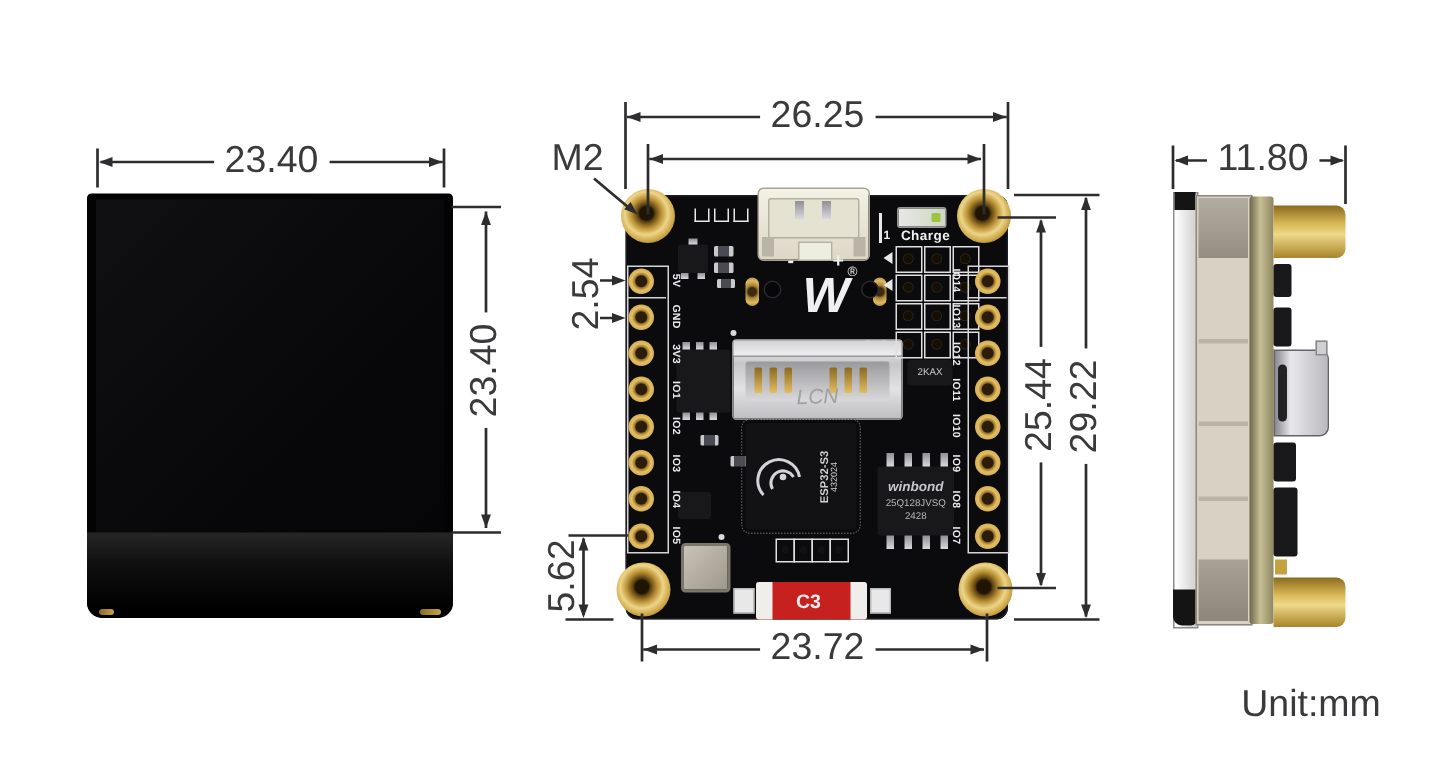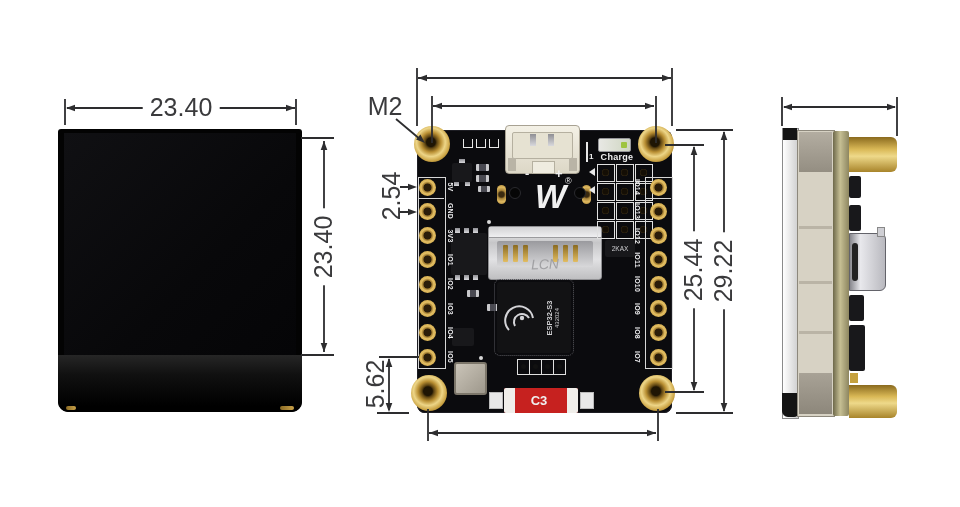--- a/index.html
+++ b/index.html
@@ -142,20 +142,33 @@
           <path d="M12 30 A 8 8 0 1 1 26 22"></path>
           <circle cx="19" cy="22" r="2.2" fill="#d4d4d8" stroke="none"></circle>
         </g>
       </svg>
       <div class="abs" style="left:28px;top:26px;width:60px;height:20px;transform:rotate(-90deg);text-align:center;color:#cfcfd2;">
         <div style="font-size:7.5px;font-weight:bold;">ESP32-S3</div>
         <div style="font-size:6px;">432024</div>
       </div>
     </div>
 
+    <div class="blackpart" style="left:168px;top:181px;width:51px;height:46px;">
+      <div class="silk" style="left:0;top:8px;width:51px;text-align:center;font-size:9px;font-weight:bold;font-style:italic;color:#c8c8cc;">winbond</div>
+      <div class="silk" style="left:0;top:21px;width:51px;text-align:center;font-size:6.5px;color:#b8b8bc;">25Q128JVSQ</div>
+      <div class="silk" style="left:0;top:30px;width:51px;text-align:center;font-size:6.5px;color:#b8b8bc;">2428</div>
+    <div class="stub" style="left: 6px; top: -9px; width: 5px; height: 9px;"></div>
+        <div class="stub" style="left: 6px; top: 46px; width: 5px; height: 9px;"></div>
+        <div class="stub" style="left: 18px; top: -9px; width: 5px; height: 9px;"></div>
+        <div class="stub" style="left: 18px; top: 46px; width: 5px; height: 9px;"></div>
+        <div class="stub" style="left: 30px; top: -9px; width: 5px; height: 9px;"></div>
+        <div class="stub" style="left: 30px; top: 46px; width: 5px; height: 9px;"></div>
+        <div class="stub" style="left: 42px; top: -9px; width: 5px; height: 9px;"></div>
+        <div class="stub" style="left: 42px; top: 46px; width: 5px; height: 9px;"></div>
+      </div>
 
     <div class="blackpart" style="left:188px;top:110px;width:30px;height:17px;">
       <div class="silk" style="left:0;top:5px;width:30px;text-align:center;font-size:6.5px;color:#cfcfd2;">2KAX</div>
     </div>
 
     <div class="abs" style="left:180px;top:34px;width:56px;height:75px;">
         <div class="gridcell" style="left: 0px; top: 0px;">
           <div class="griddot"></div>
         </div>
         <div class="gridcell" style="left: 19px; top: 0px;">
@@ -327,19 +340,23 @@
         <polygon points="724,412 720.7,403 727.3,403"></polygon>
       <polygon points="429,433 438,429.7 438,436.3"></polygon>
         <polygon points="656,433 647,429.7 647,436.3"></polygon>
       <polygon points="783,107 792,103.7 792,110.3"></polygon>
         <polygon points="896,107 887,103.7 887,110.3"></polygon>
     </g>
   </svg>
 
   <div class="dim-text" style="left:181px;top:107px;">23.40</div>
   <div class="dim-text rot" style="left:323px;top:247px;">23.40</div>
+  <div class="dim-text" style="left:545px;top:77px;">26.25</div>
   <div class="dim-text nobg" style="left:385px;top:106px;">M2</div>
   <div class="dim-text rot nobg" style="left:391px;top:196px;">2.54</div>
   <div class="dim-text rot nobg" style="left:375px;top:384px;">5.62</div>
   <div class="dim-text rot" style="left:693px;top:270px;">25.44</div>
   <div class="dim-text rot" style="left:723px;top:271px;">29.22</div>
+  <div class="dim-text" style="left:545px;top:432px;">23.72</div>
+  <div class="dim-text" style="left:842px;top:106px;">11.80</div>
+  <div class="dim-text nobg" style="left:874px;top:470px;">Unit:mm</div>
 
 </div>
 
 </body></html>

